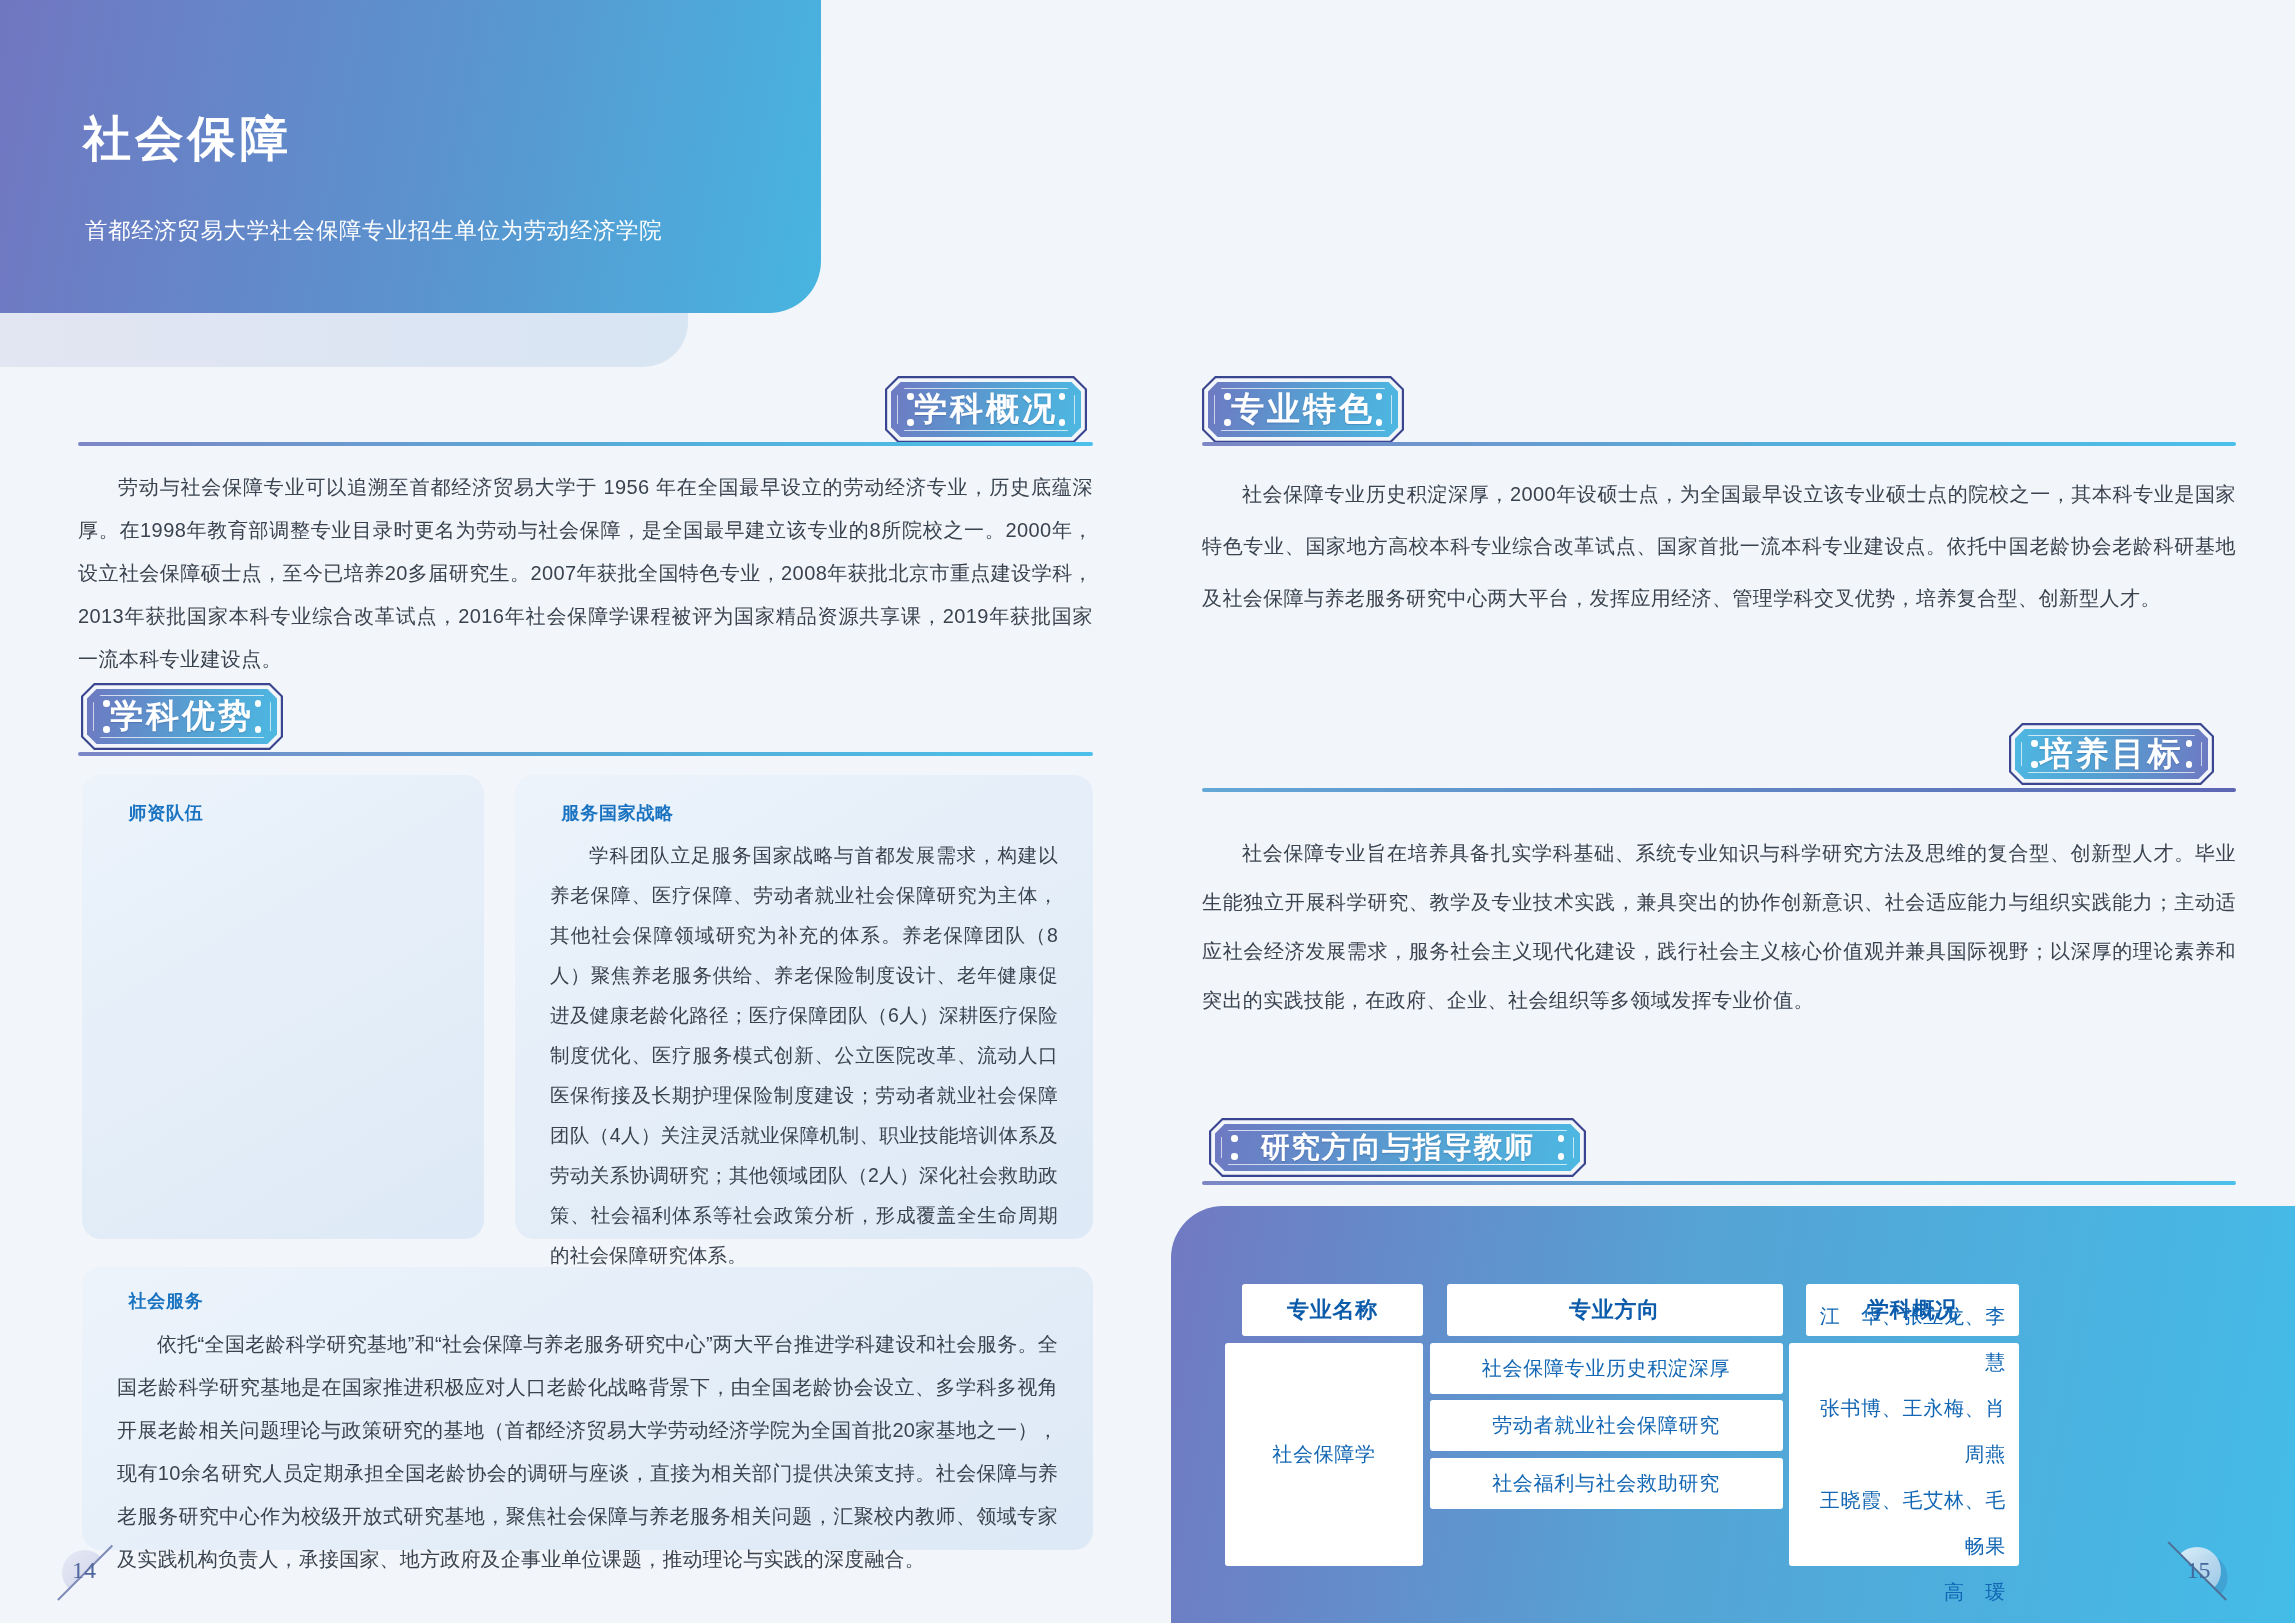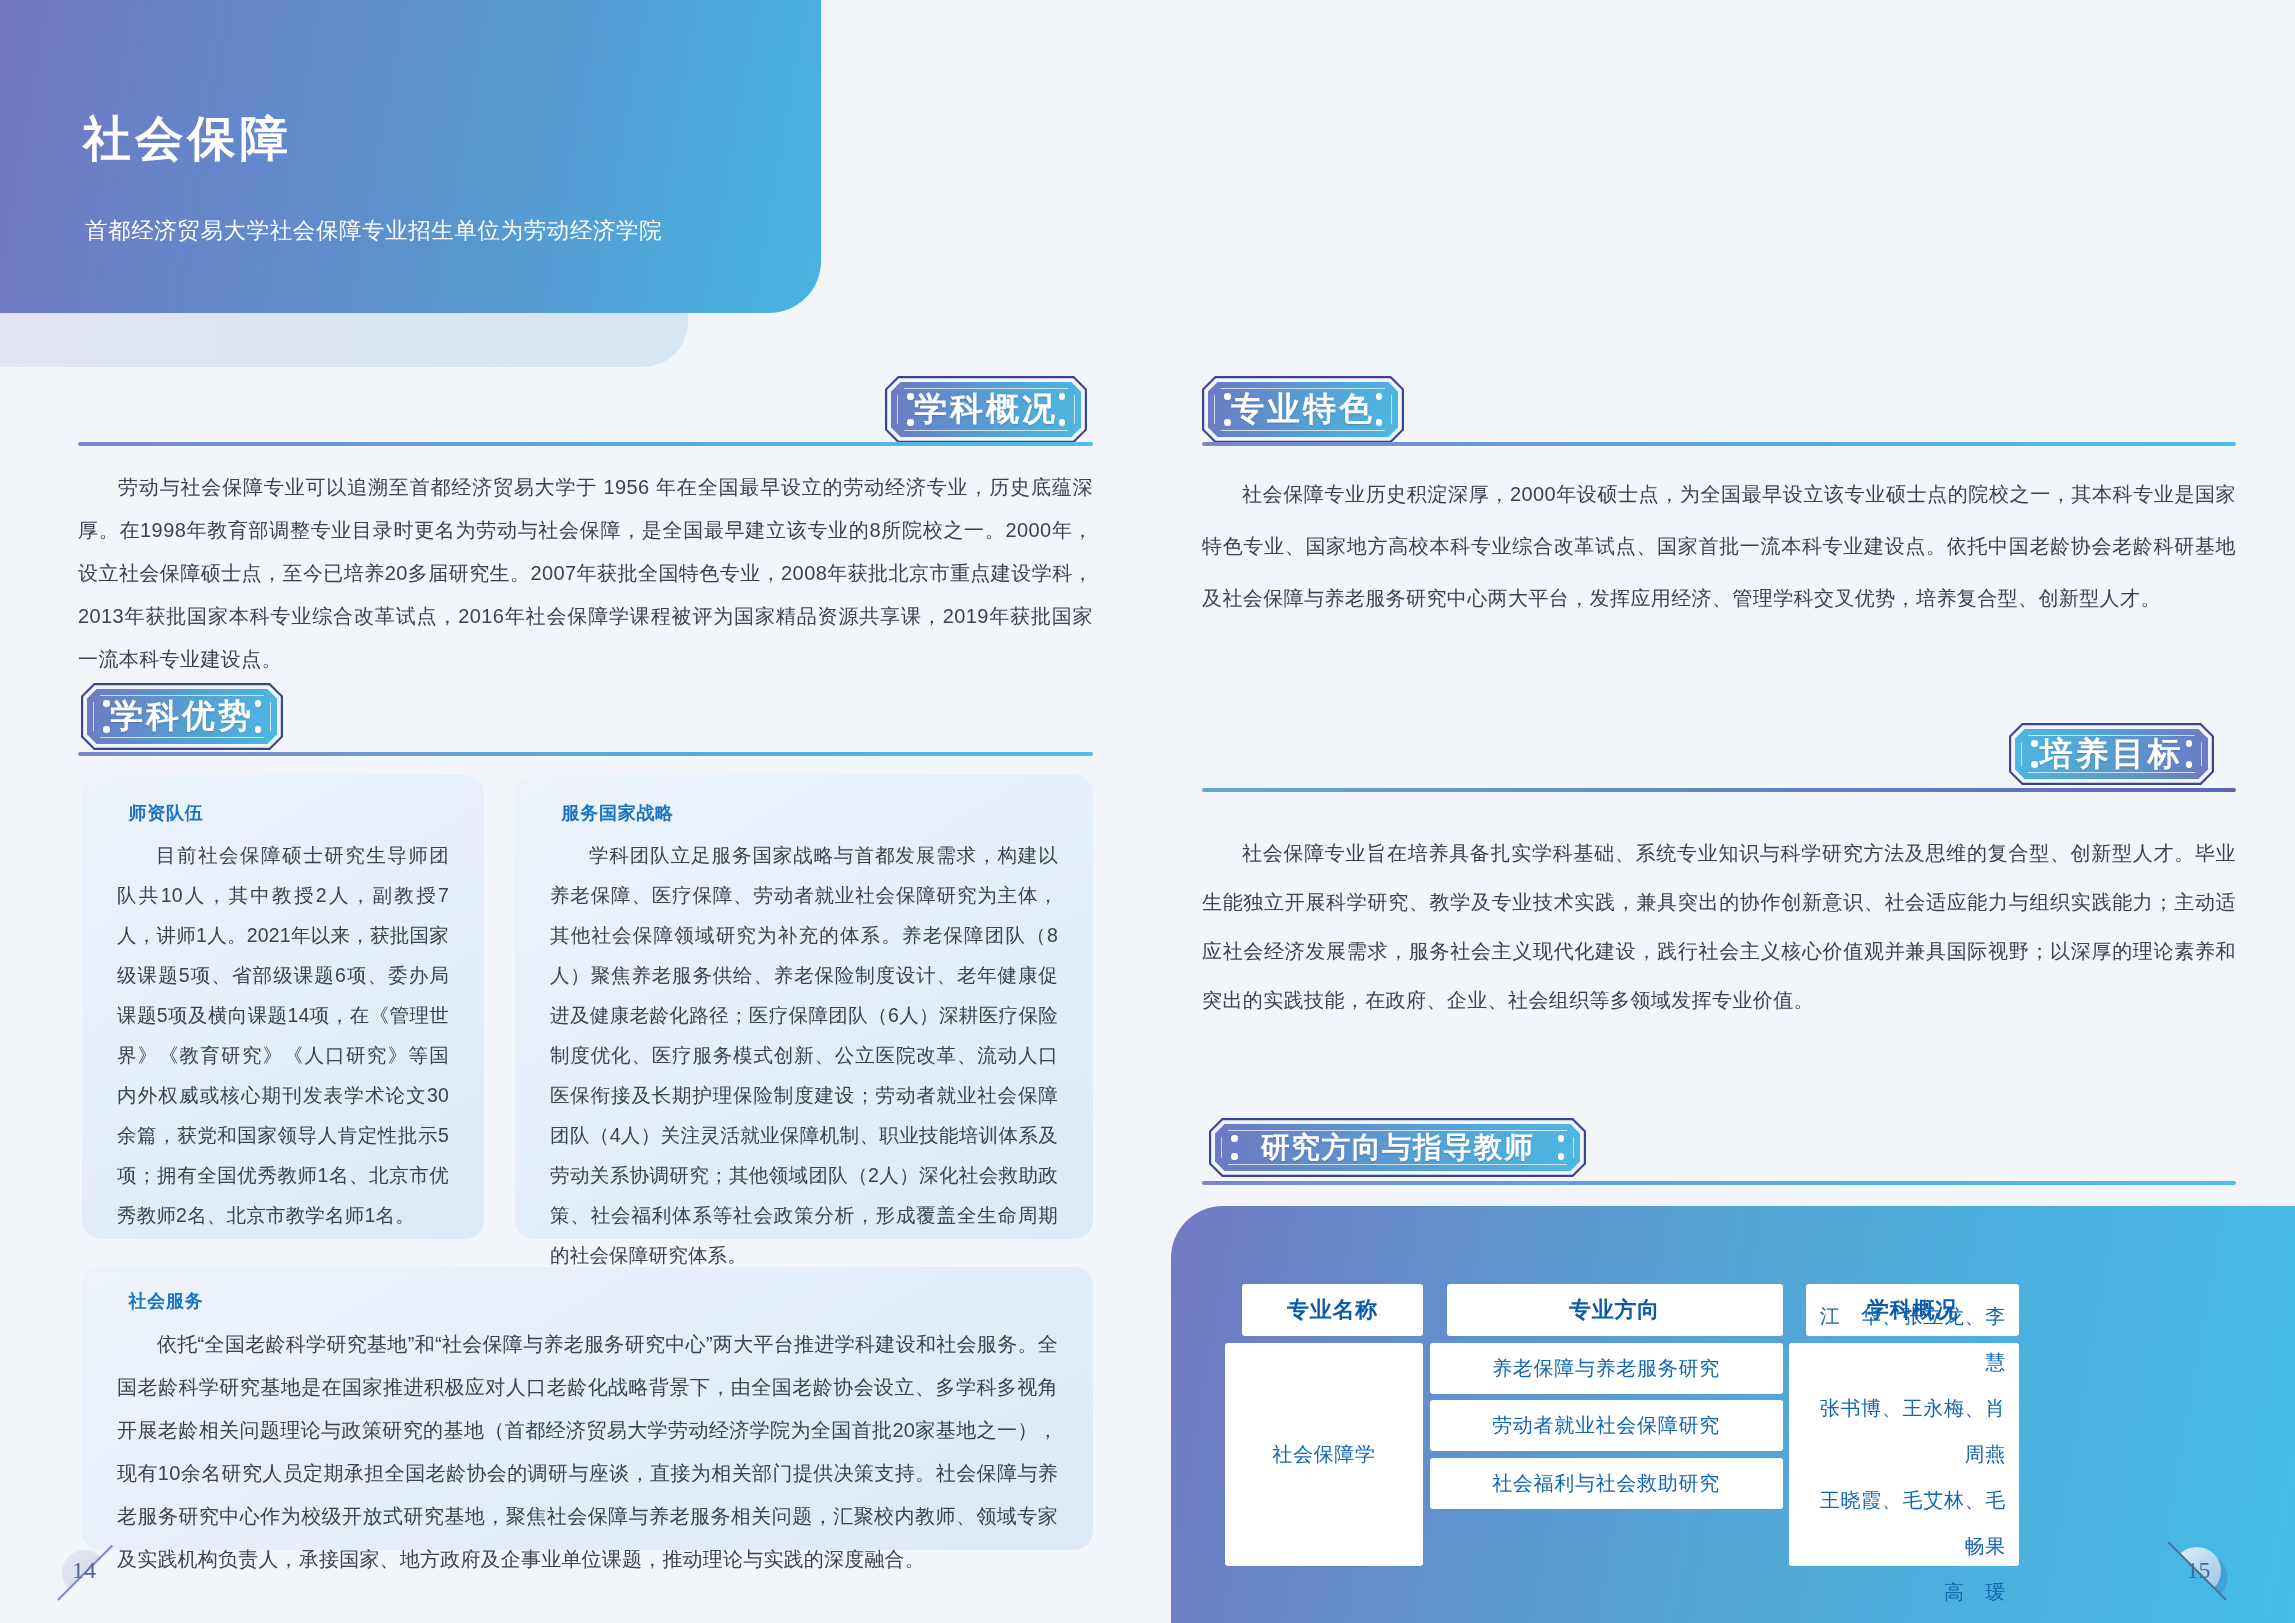--- a/index.html
+++ b/index.html
@@ -163,21 +163,20 @@
   <span class="dot tl"></span>
   <span class="dot tr"></span>
   <span class="dot bl"></span>
   <span class="dot br"></span>
   <span class="b-text">学科优势</span>
 </div>
 <div class="hline" style="left:78px; top:752px; width:1015px;"></div>
 
 <section class="card" style="left:82px; top:775px; width:402px; height:464px;">
   <h3>师资队伍</h3>
-  <p>目前社会保障硕士研究生导师团队共10人，其中教授2人，副教授7人，讲师1人。2021年以来，获批国家级课题5项、省部级课题6项、委办局课题5项及横向课题14项，在《管理世界》《教育研究》《人口研究》等国内外权威或核心期刊发表学术论文30余篇，获党和国家领导人肯定性批示5项；拥有全国优秀教师1名、北京市优秀教师2名、北京市教学名师1名。</p>
 </section>
 
 <section class="card" style="left:515px; top:775px; width:578px; height:464px;">
   <h3>服务国家战略</h3>
   <p>学科团队立足服务国家战略与首都发展需求，构建以养老保障、医疗保障、劳动者就业社会保障研究为主体，其他社会保障领域研究为补充的体系。养老保障团队（8人）聚焦养老服务供给、养老保险制度设计、老年健康促进及健康老龄化路径；医疗保障团队（6人）深耕医疗保险制度优化、医疗服务模式创新、公立医院改革、流动人口医保衔接及长期护理保险制度建设；劳动者就业社会保障团队（4人）关注灵活就业保障机制、职业技能培训体系及劳动关系协调研究；其他领域团队（2人）深化社会救助政策、社会福利体系等社会政策分析，形成覆盖全生命周期的社会保障研究体系。</p>
 </section>
 
 <section class="card wide" style="left:82px; top:1267px; width:1011px; height:283px; padding-top:22px;">
   <h3>社会服务</h3>
   <p>依托“全国老龄科学研究基地”和“社会保障与养老服务研究中心”两大平台推进学科建设和社会服务。全国老龄科学研究基地是在国家推进积极应对人口老龄化战略背景下，由全国老龄协会设立、多学科多视角开展老龄相关问题理论与政策研究的基地（首都经济贸易大学劳动经济学院为全国首批20家基地之一），现有10余名研究人员定期承担全国老龄协会的调研与座谈，直接为相关部门提供决策支持。社会保障与养老服务研究中心作为校级开放式研究基地，聚焦社会保障与养老服务相关问题，汇聚校内教师、领域专家及实践机构负责人，承接国家、地方政府及企事业单位课题，推动理论与实践的深度融合。</p>
@@ -225,21 +224,21 @@
 <div class="hline" style="left:1202px; top:1181px; width:1034px;"></div>
 
 <div class="panel">
   <div class="rtable">
     <div class="cell head">专业名称</div>
     <div class="cell head">专业方向</div>
     <div class="cell head">学科概况</div>
 
     <div class="cell major">社会保障学</div>
 
-    <div class="cell" style="grid-column:2;">养老保障与养老服务研究</div>
+    <div class="cell" style="grid-column:2;">社会保障专业历史积淀深厚</div>
     <div class="cell advisors">江　华、张立龙、李　慧
 张书博、王永梅、肖周燕
 王晓霞、毛艾林、毛畅果
 高　瑗</div>
     <div class="cell" style="grid-column:2;">劳动者就业社会保障研究</div>
     <div class="cell" style="grid-column:2;">社会福利与社会救助研究</div>
   </div>
 
 </div>
 

